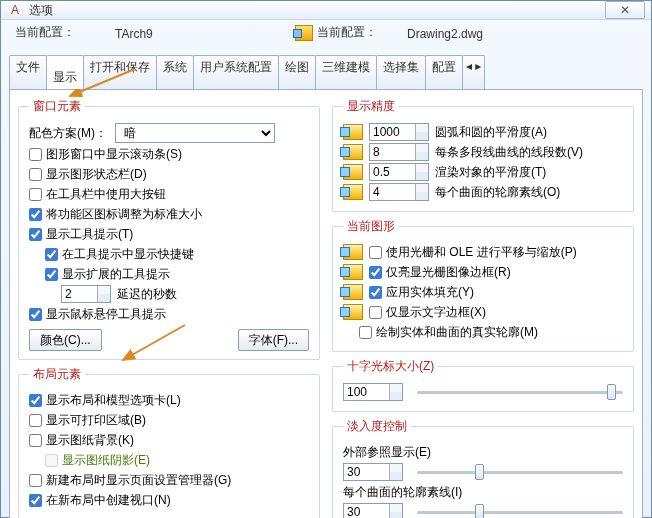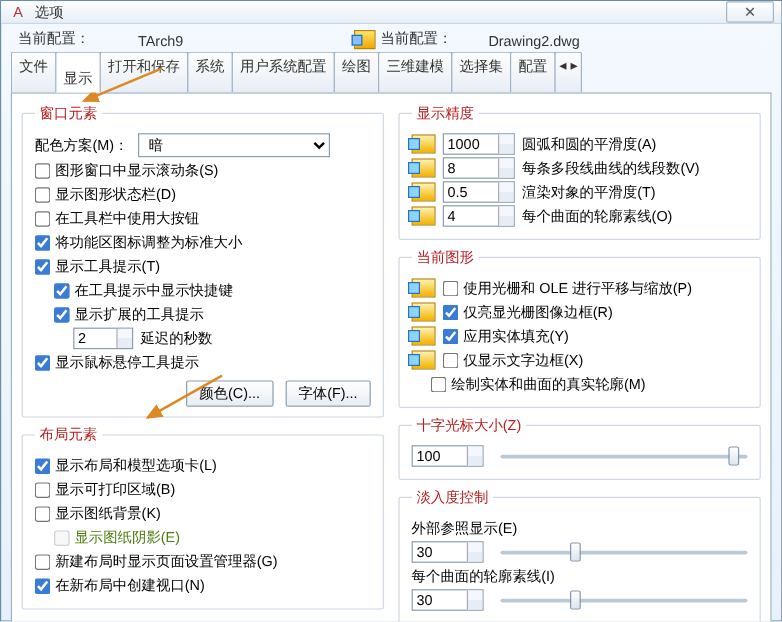--- a/index.html
+++ b/index.html
@@ -7,39 +7,39 @@
 .window{width:652px;height:518px;border:1px solid #6b8ea6;background:linear-gradient(#f4f9ff,#e8f1fb);display:flex;flex-direction:column}
 .titlebar{height:28px;background:linear-gradient(#fdfefe,#e6eef7);display:flex;align-items:center;padding:0 6px;border-bottom:1px solid #c9d7e6}
 .titlebar .ico{width:16px;height:16px;margin-right:6px;display:inline-flex;align-items:center;justify-content:center;color:#b33}
 .titlebar .ttl{flex:1;color:#333}
 .titlebar .close{width:40px;height:18px;border:1px solid #a0b5c9;border-radius:2px;background:linear-gradient(#fefefe,#e9f0f8);display:flex;align-items:center;justify-content:center;color:#555}
 .inforow{display:flex;align-items:flex-end;padding:4px 14px 2px;color:#333}
 .inforow .lbl{width:100px}
 .inforow .val{width:180px}
 .inforow .ficon{width:18px;height:16px;margin-right:4px;display:inline-block;background:linear-gradient(#ffe36b,#f2a800);border:1px solid #b98600;position:relative}
 .inforow .ficon::after{content:"";position:absolute;width:7px;height:7px;left:-3px;top:3px;background:#7fc2ff;border:1px solid #2a6bb0}
-.tabs{display:flex;padding:0 8px;gap:0;margin-top:0}
+.tabs{display:flex;padding:0 8px;gap:0;margin-top:12px}
 .tab{padding:3px 6px;border:1px solid #9cb2c7;border-bottom:none;background:linear-gradient(#fdfdfd,#e8eef6);color:#333;border-radius:2px 2px 0 0;margin-right:-1px;position:relative;white-space:nowrap}
 .tab.active{background:#fff;z-index:2;padding-top:13px;top:0}
 .tab.small{padding:3px 3px}
 .content{flex:1;margin:0 8px 4px;background:#fff;border:1px solid #9cb2c7;display:flex;position:relative;padding:8px}
 .col{flex:1;display:flex;flex-direction:column}
 .col.left{padding-right:6px}
 .col.right{padding-left:6px}
 fieldset{border:1px solid #cfd8e3;border-radius:2px;padding:6px 10px 8px;margin-bottom:6px}
 legend{padding:0 4px;color:#b91c1c}
 .row{display:flex;align-items:center;margin:2px 0;min-height:18px}
 .row.indent1{padding-left:16px}
 .row.indent2{padding-left:32px}
 input[type=checkbox]{width:13px;height:13px;margin-right:4px;accent-color:#3a7bd5}
 .spin{width:50px;height:18px;border:1px solid #8a9db1;padding:0 14px 0 3px;background:#fff;position:relative;display:inline-flex;align-items:center;margin-right:6px}
 .spin::after{content:"";position:absolute;right:0;top:0;bottom:0;width:12px;border-left:1px solid #aab;background:linear-gradient(#f4f7fb 0 50%,#e6edf6 50% 100%)}
 select{width:160px;height:20px;border:1px solid #8a9db1;background:#fff;padding:0 4px}
 .btn{height:22px;padding:0 10px;border:1px solid #8a9db1;border-radius:2px;background:linear-gradient(#fefefe,#e7edf4);cursor:default}
-.btn-row{display:flex;gap:10px;justify-content:flex-end;margin-top:6px}
+.btn-row{display:flex;gap:10px;justify-content:space-between;margin-top:6px}
 .swatch{width:20px;height:16px;margin-right:6px;border:1px solid #b8890a;background:linear-gradient(#fff2b0,#f3b200);position:relative;flex:none}
 .swatch::before{content:"";position:absolute;left:-4px;top:2px;width:8px;height:8px;background:#8cd3ff;border:1px solid #2a73b8}
 .slider{position:relative;flex:1;height:18px;margin-left:8px}
 .slider .track{height:3px;background:#bcc9d8;position:absolute;left:0;right:0;top:8px;border-radius:2px}
 .slider .thumb{position:absolute;width:9px;height:16px;top:1px;background:linear-gradient(#fefefe,#dde6f0);border:1px solid #7f97b0;border-radius:2px}
 .arrow{position:absolute;pointer-events:none}
 .arrow svg{overflow:visible}
 </style>
 </head>
 <body>

